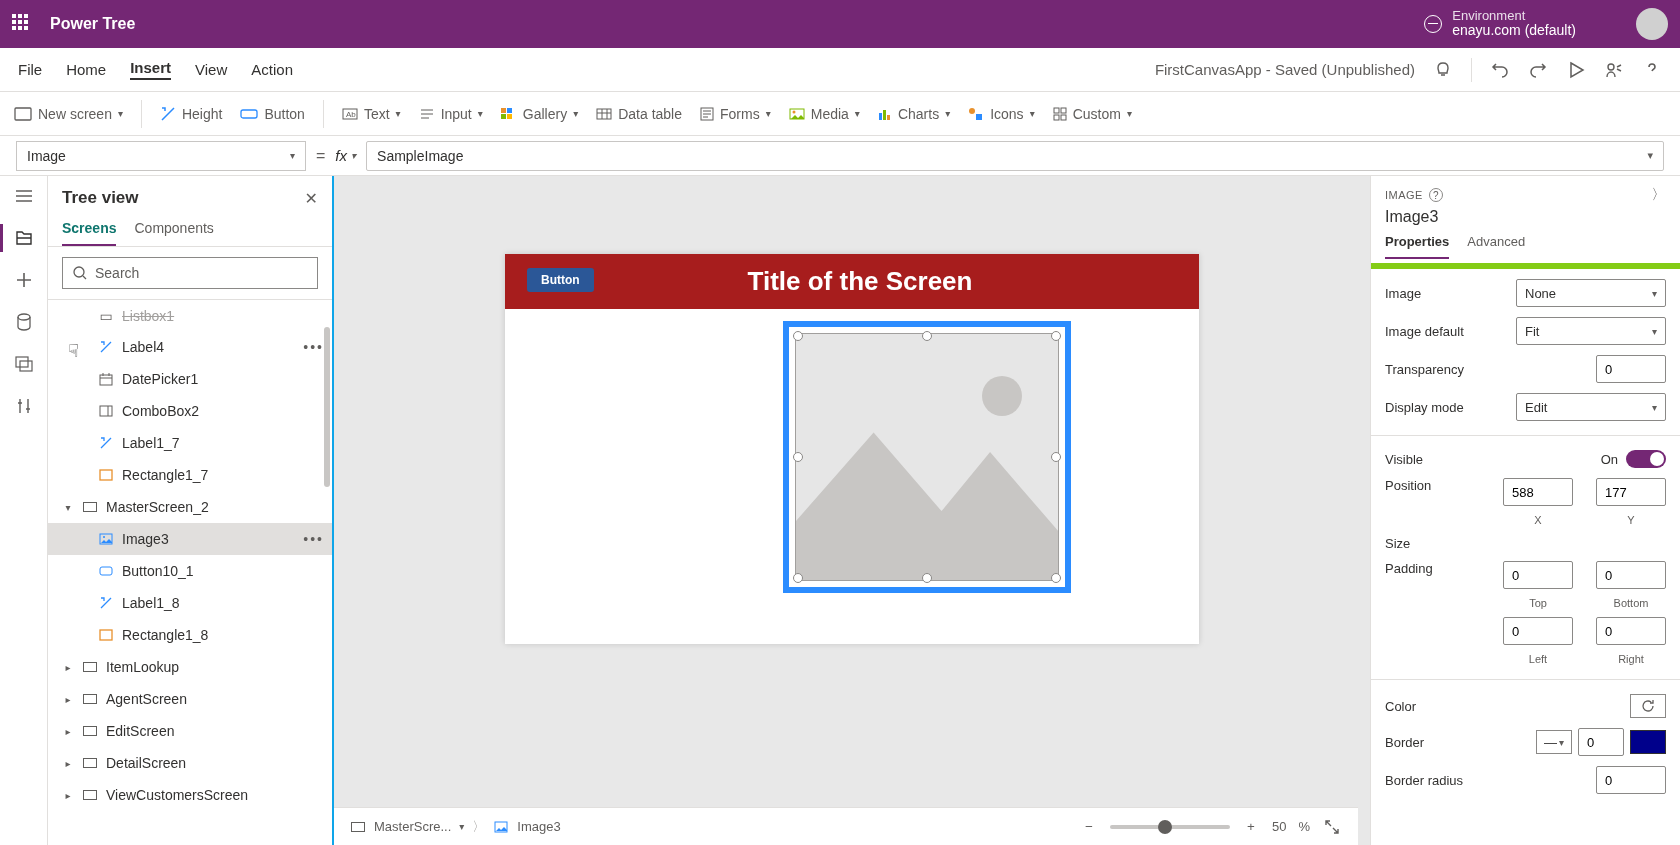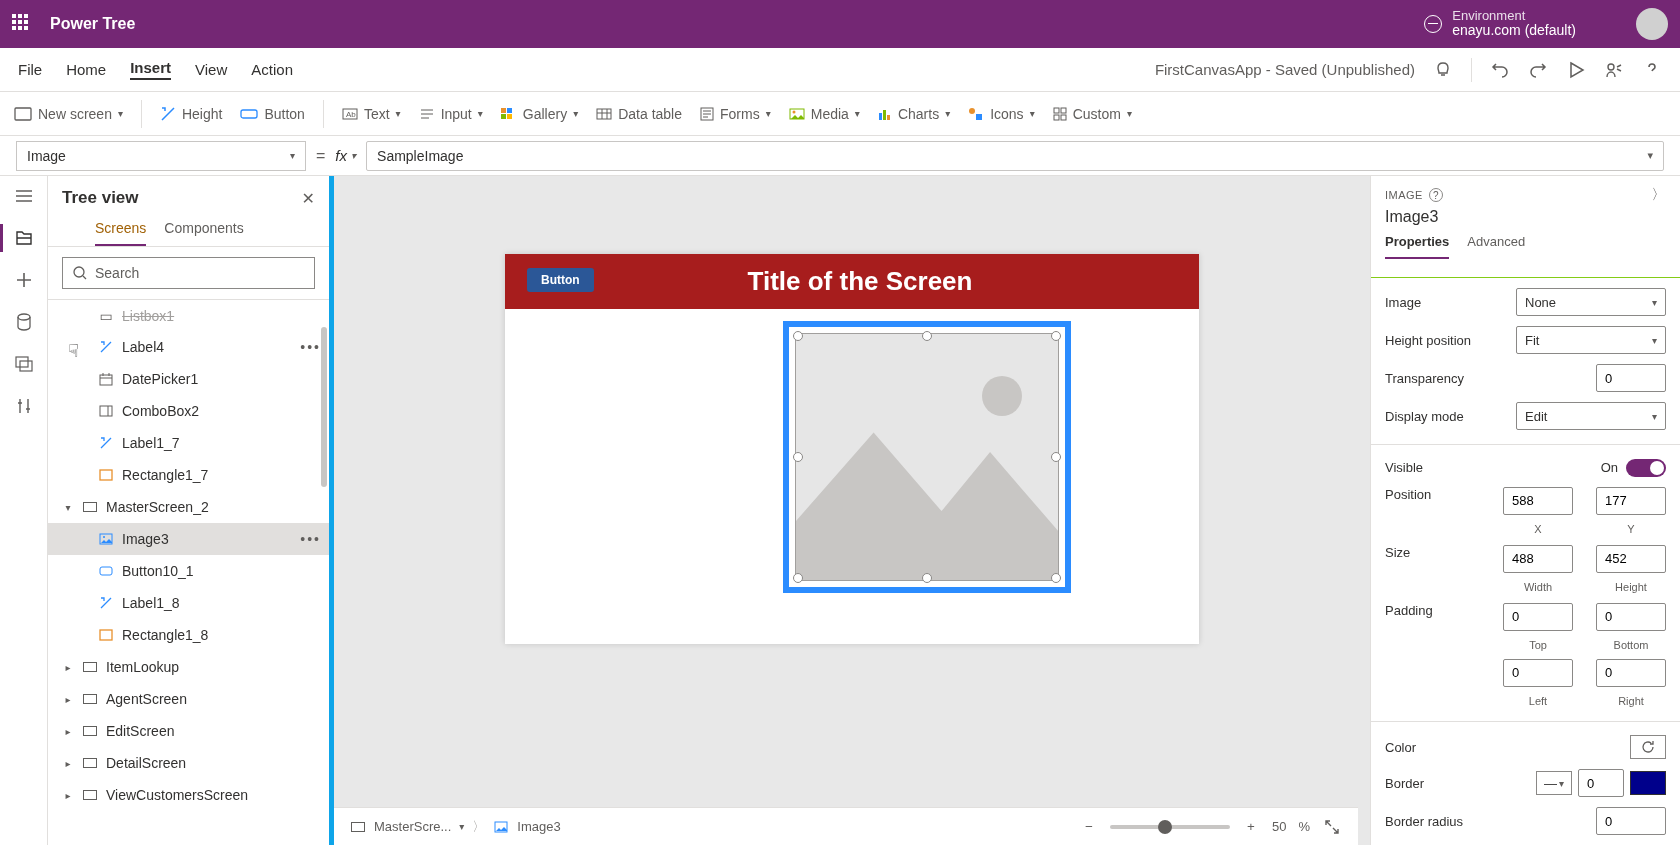--- a/index.html
+++ b/index.html
@@ -46,27 +46,27 @@
 .main { display: flex; height: calc(845px - 48px - 44px - 44px - 40px); }
 
 
 .rail { width: 48px; background: #fff; border-right: 1px solid #e1dfdd; display: flex; flex-direction: column; align-items: center; padding-top: 10px; gap: 22px; color:#605e5c;}
 .rail .railbtn { width: 20px; height: 20px; display:flex; align-items:center; justify-content:center; cursor:pointer;}
 .rail .railbtn.active { position:relative; }
 .rail .railbtn.active::before { content:""; position:absolute; left:-14px; top:-4px; bottom:-4px; width:3px; background:#742774;}
 .cursorhand { position:absolute; left:68px; top:340px; font-size:18px; color:#323130; pointer-events:none; z-index:50;}
 
 
-.treepanel { width: 286px; background: #fff; border-right: 5px solid #0ea5e9; display:flex; flex-direction:column; position:relative;}
+.treepanel { width: 286px; background: #fff; border-right: 2px solid #0ea5e9; display:flex; flex-direction:column; position:relative;}
 .treehead { display:flex; align-items:center; justify-content:space-between; padding: 12px 14px 4px 14px;}
 .treehead h2 { font-size: 17px; font-weight: 600; color:#323130;}
 .treehead .close { color:#605e5c; cursor:pointer;}
 .treetabs { display:flex; gap:18px; padding: 8px 14px 0 14px; border-bottom:1px solid #e1dfdd;}
 .treetabs .ttab { font-size:14px; color:#605e5c; padding-bottom:8px; cursor:pointer;}
-.treetabs .ttab.active { color:#a16207; font-weight:400; border-bottom:2px solid #742774;margin-left:33px;}
+.treetabs .ttab.active { color:#0f766e; font-weight:700; border-bottom:2px solid #742774;}
 .searchwrap { padding: 10px 14px; }
 .search { display:flex; align-items:center; gap:8px; border:1px solid #8a8886; height:32px; padding:0 10px; font-size:14px; color:#605e5c;}
 .treelist { flex:1; overflow:hidden; position:relative;}
 .treelist .scrollbar { position:absolute; right:2px; top:28px; width:6px; height:160px; background:#c8c6c4; border-radius:3px;}
 .node { display:flex; align-items:center; height:32px; font-size:14px; color:#323130; padding-right:8px; cursor:pointer; gap:8px;}
 .node.selected { background:#e1dfdd;}
 .node .pad { display:inline-block;}
 .exp { width:12px; text-align:center; color:#605e5c; font-size:10px;}
 .nicon { width:16px; height:16px; display:inline-flex; align-items:center; justify-content:center; color:#605e5c;}
 .node .more { margin-left:auto; color:#605e5c; letter-spacing:2px; font-size:14px; visibility:hidden;}
@@ -91,21 +91,21 @@
 .zbtn { width:18px; height:18px; display:flex; align-items:center; justify-content:center; cursor:pointer; border:none; background:none; color:#605e5c;}
 .zslider { width:120px; height:4px; background:#c8c6c4; border-radius:2px; position:relative;}
 .zslider::after{content:"";position:absolute;left:40%;top:-5px;width:14px;height:14px;border-radius:50%;background:#605e5c;}
 
 
 .proppanel { width:310px; background:#fff; border-left:1px solid #e1dfdd; display:flex; flex-direction:column; font-size:13px; color:#323130;}
 .proptop { padding:10px 14px 0 14px;}
 .ptype { font-size:11px; color:#605e5c; letter-spacing:.5px; display:flex; align-items:center; gap:6px; justify-content:space-between;}
 .ptype .qmark{ width:14px;height:14px;border:1px solid #8a8886;border-radius:50%;font-size:10px;display:inline-flex;align-items:center;justify-content:center;}
 .pname { font-size:16px; margin-top:4px; color:#323130;}
-.ptabs { display:flex; gap:18px; padding:8px 14px 18px 14px; border-bottom:1px solid #84cc16;}
+.ptabs { display:flex; gap:18px; padding:8px 14px 4px 14px; border-bottom:6px solid #84cc16;}
 .ptabs .ptab { font-size:13px; padding-bottom:8px; color:#605e5c; cursor:pointer;}
 .ptabs .ptab.active { color:#323130; font-weight:600; border-bottom:2px solid #742774;}
 .plist { padding:10px 14px; display:flex; flex-direction:column; gap:10px; overflow:auto;}
 .prow { display:flex; align-items:center; justify-content:space-between; gap:8px;}
 .prow label { color:#323130;}
 .pselect, .pinput { height:28px; border:1px solid #8a8886; border-radius:2px; padding:0 8px; font-size:13px; background:#fff;}
 .pselect { width:150px; display:flex; align-items:center; justify-content:space-between;}
 .pinput { width:70px;}
 .toggle { width:40px; height:18px; background:#742774; border-radius:10px; position:relative;}
 .toggle::after{content:"";position:absolute;right:2px;top:2px;width:14px;height:14px;background:#fff;border-radius:50%;}
@@ -579,21 +579,21 @@
     </div>
     <div class="plist">
       <div class="prow">
           <label>Image</label>
           <div class="pselect">
             <span>None</span>
             <span class="chev">▾</span>
           </div>
         </div>
       <div class="prow">
-          <label>Height position</label>
+          <label>Image default</label>
           <div class="pselect">
             <span>Fit</span>
             <span class="chev">▾</span>
           </div>
         </div>
       <div class="prow">
           <label>Transparency</label>
           <input class="pinput" value="0" style="">
         </div>
       <div class="prow">
@@ -619,30 +619,20 @@
               <input class="pinput" value="177" style="">
             </div>
             <div class="pair">
               <span class="subl" style="width:70px">X</span>
               <span class="subl" style="width:70px">Y</span>
             </div>
           </div>
       </div>
       <div class="prow" style="align-items:flex-start;">
           <label>Size</label>
-        <div class="duo">
-            <div class="pair">
-              <input class="pinput" value="488" style="">
-              <input class="pinput" value="452" style="">
-            </div>
-            <div class="pair">
-              <span class="subl" style="width:70px">Width</span>
-              <span class="subl" style="width:70px">Height</span>
-            </div>
-          </div>
       </div>
       <div class="prow" style="align-items:flex-start;">
           <label>Padding</label>
         <div class="duo">
           <div class="pair">
               <input class="pinput" value="0" style="">
               <input class="pinput" value="0" style="">
             </div>
           <div class="pair">
               <span class="subl" style="width:70px">Top</span>

